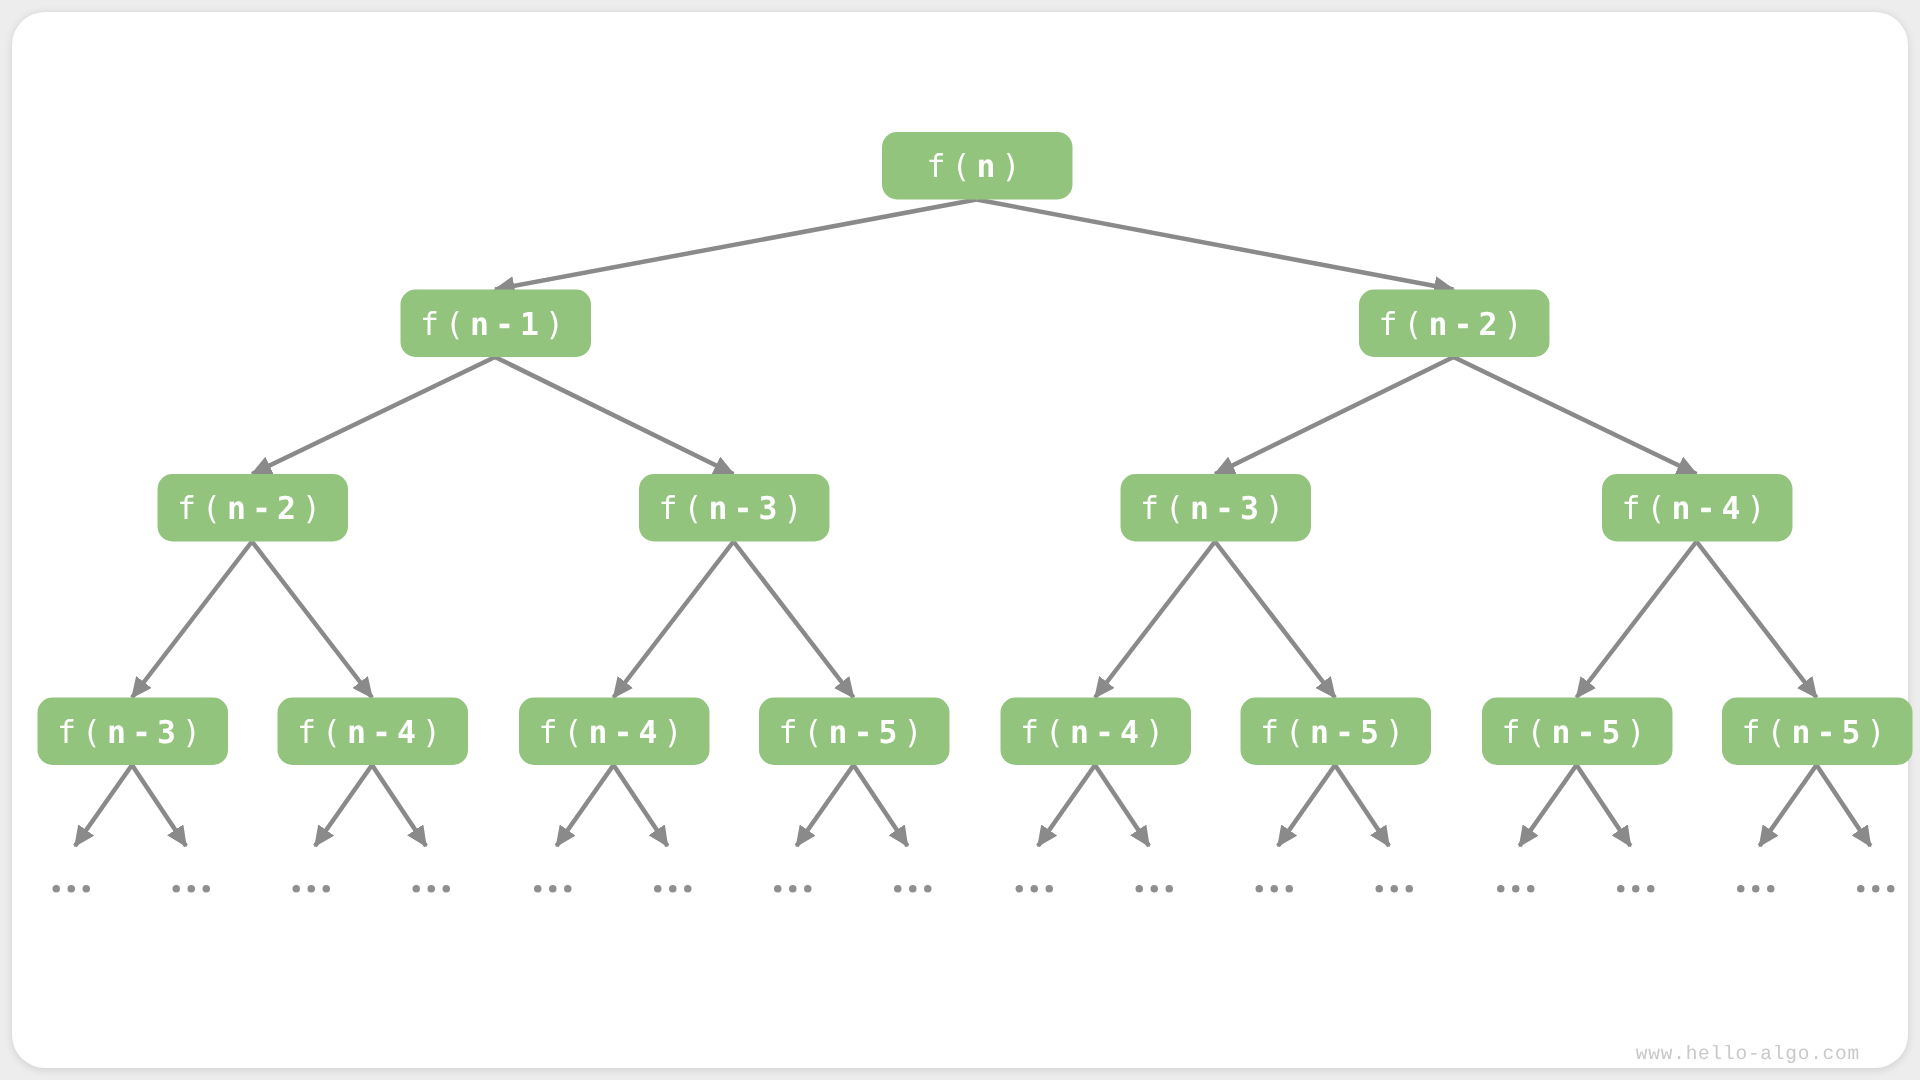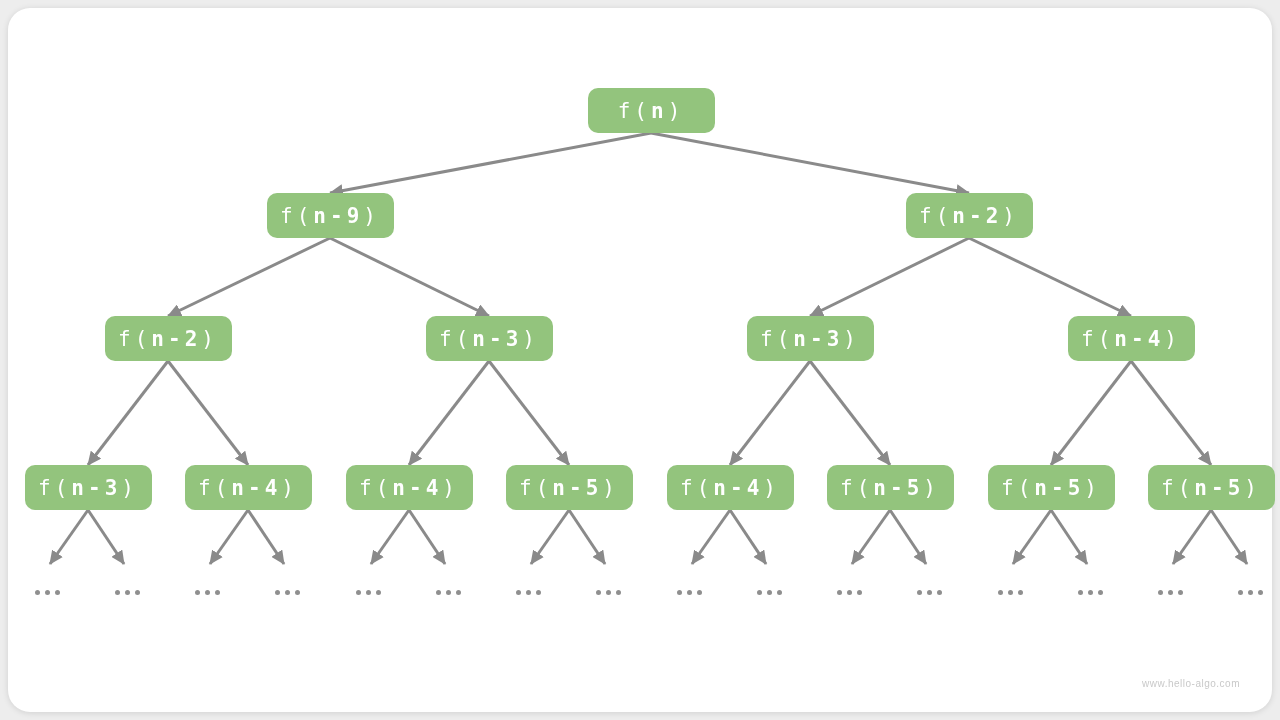--- a/index.html
+++ b/index.html
@@ -49,23 +49,23 @@
     justify-content: center;
   }
   .dots .dot {
     width: 5px; height: 5px;
     border-radius: 50%;
     background: var(--dots, #8f8f8f);
   }
   .watermark {
     position: absolute;
     right: 32px;
-    bottom: 23px;
-    font-family: Liberation Sans, sans-serif;
-    font-size: 10px;
+    bottom: 2px;
+    font-family: Liberation Mono, monospace;
+    font-size: 13px;
     letter-spacing: 0.5px;
     color: var(--watermark, #c9c9c9);
   }
 </style>
 </head>
 <body>
 
 <div class="page">
   <div class="card">
     <svg id="edge-layer" viewBox="0 0 1280 720" xmlns="http://www.w3.org/2000/svg">
@@ -106,21 +106,21 @@
         <line x1="1203" y1="502" x2="1239" y2="556" stroke="#8a8a8a" stroke-width="3" marker-end="url(#arrow)"></line>
       </svg>
     <div id="node-layer">
         <div class="node" style="left: 579.5px; top: 80px; width: 127px; height: 45px;">
           <span class="paren">f(</span>
           <span class="arg">n</span>
           <span class="paren">)</span>
         </div>
         <div class="node" style="left: 258.5px; top: 185px; width: 127px; height: 45px;">
           <span class="paren">f(</span>
-          <span class="arg">n-9</span>
+          <span class="arg">n-1</span>
           <span class="paren">)</span>
         </div>
         <div class="node" style="left: 897.5px; top: 185px; width: 127px; height: 45px;">
           <span class="paren">f(</span>
           <span class="arg">n-2</span>
           <span class="paren">)</span>
         </div>
         <div class="node" style="left: 96.5px; top: 308px; width: 127px; height: 45px;">
           <span class="paren">f(</span>
           <span class="arg">n-2</span>

